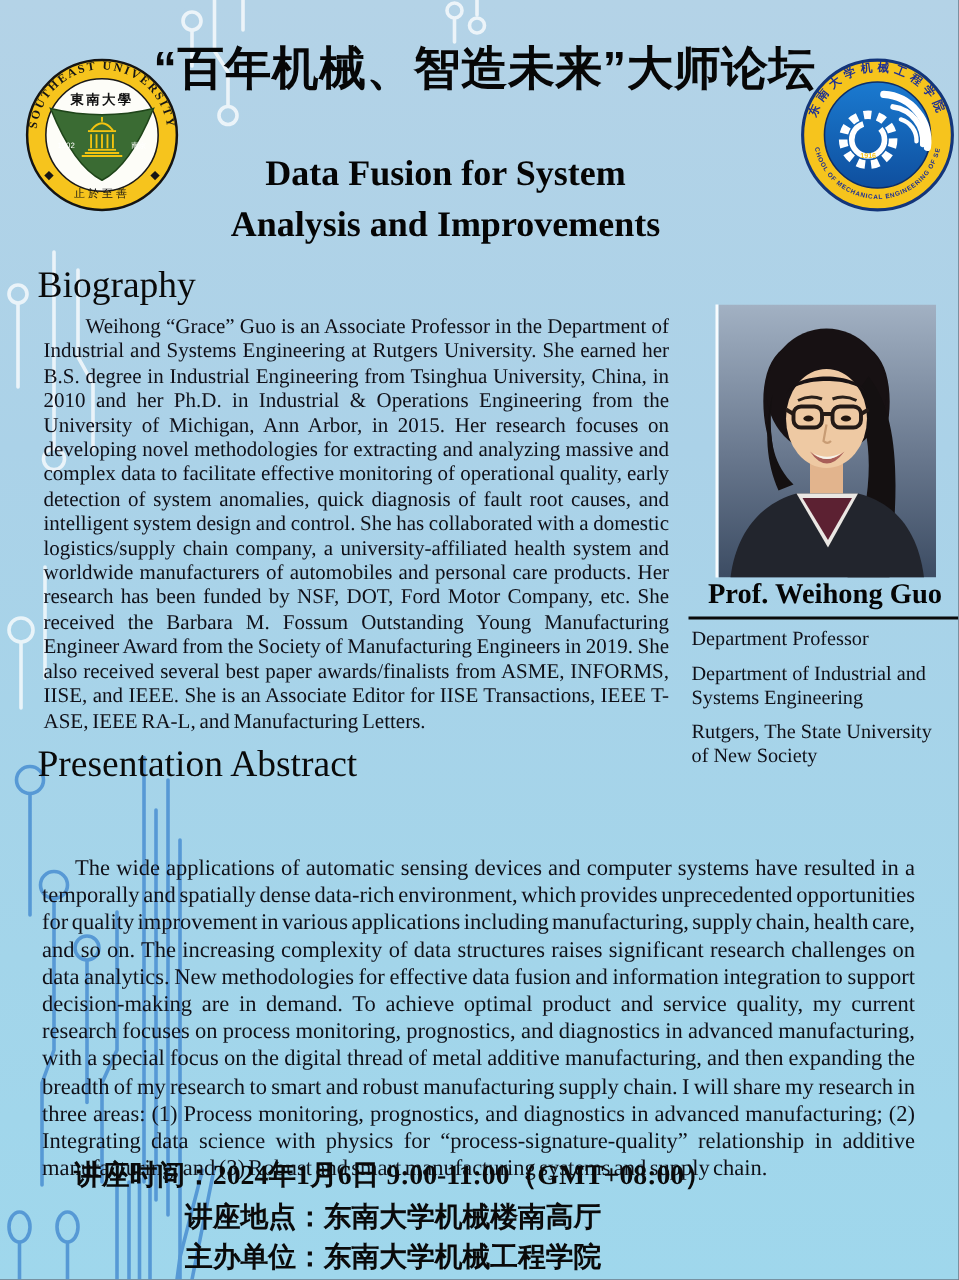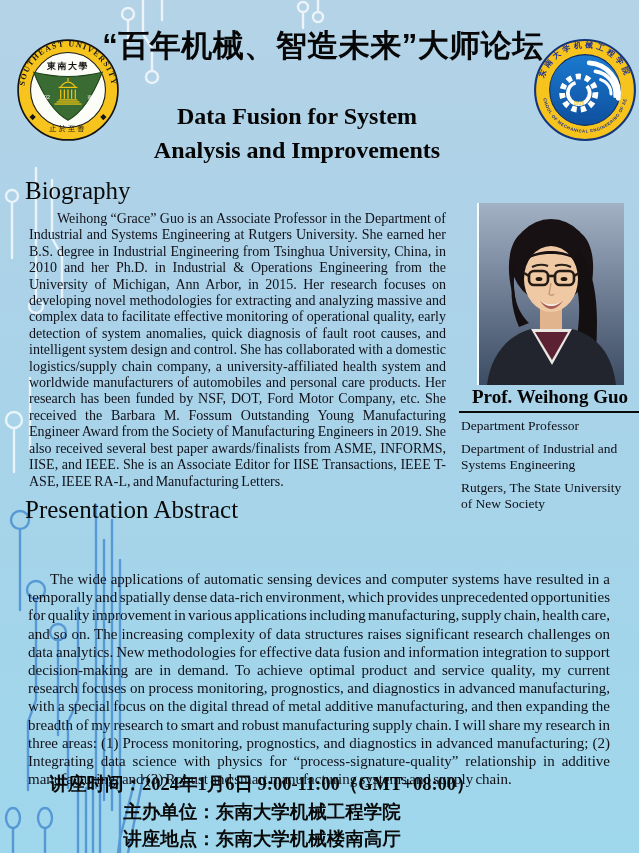--- a/index.html
+++ b/index.html
@@ -219,17 +219,17 @@
     <p>Department Professor</p>
     <p>Department of Industrial and Systems Engineering</p>
     <p>Rutgers, The State University of New Society</p>
   </div>
 
   <div class="abs section-heading abs-heading">Presentation Abstract</div>
   <div class="abs abs-text">The wide applications of automatic sensing devices and computer systems have resulted in a temporally and spatially dense data-rich environment, which provides unprecedented opportunities for quality improvement in various applications including manufacturing, supply chain, health care, and so on. The increasing complexity of data structures raises significant research challenges on data analytics. New methodologies for effective data fusion and information integration to support decision-making are in demand. To achieve optimal product and service quality, my current research focuses on process monitoring, prognostics, and diagnostics in advanced manufacturing, with a special focus on the digital thread of metal additive manufacturing, and then expanding the breadth of my research to smart and robust manufacturing supply chain. I will share my research in three areas: (1) Process monitoring, prognostics, and diagnostics in advanced manufacturing; (2) Integrating data science with physics for “process-signature-quality” relationship in additive manufacturing; and (3) Robust and smart manufacturing systems and supply chain.</div>
 
   <div class="abs event">
     <div>讲座时间：2024年1月6日 9:00-11:00（GMT+08:00）</div>
+    <div>讲座地点：东南大学机械楼南高厅</div>
     <div>主办单位：东南大学机械工程学院</div>
-    <div>讲座地点：东南大学机械楼南高厅</div>
   </div>
 
 </div>
 
 </body></html>

